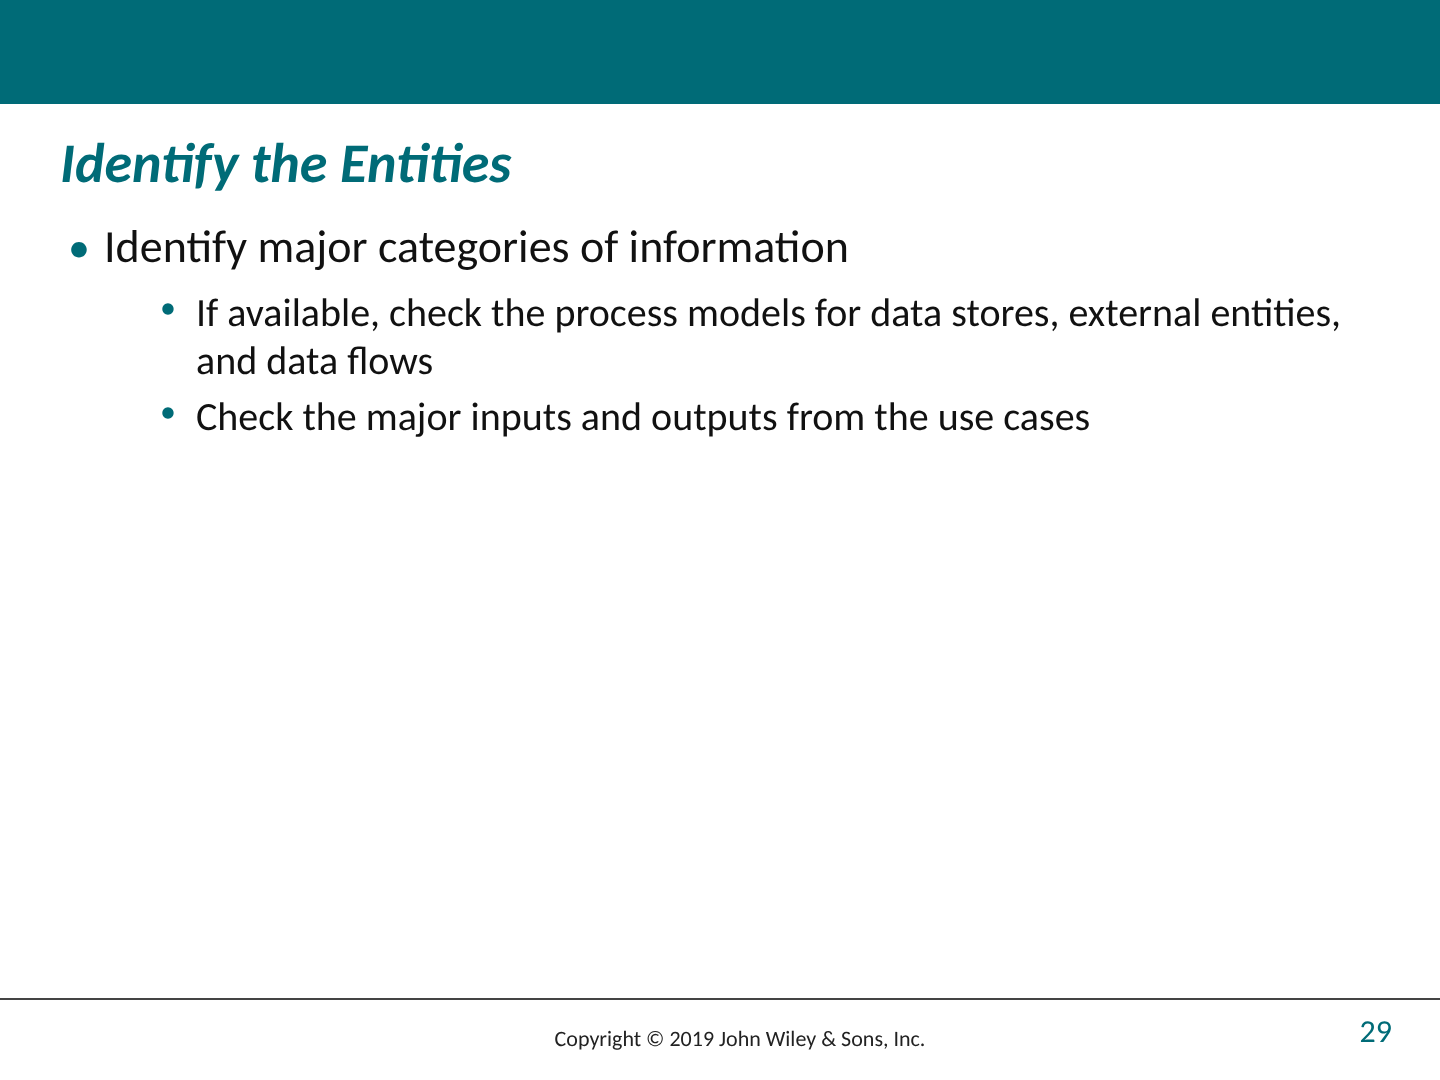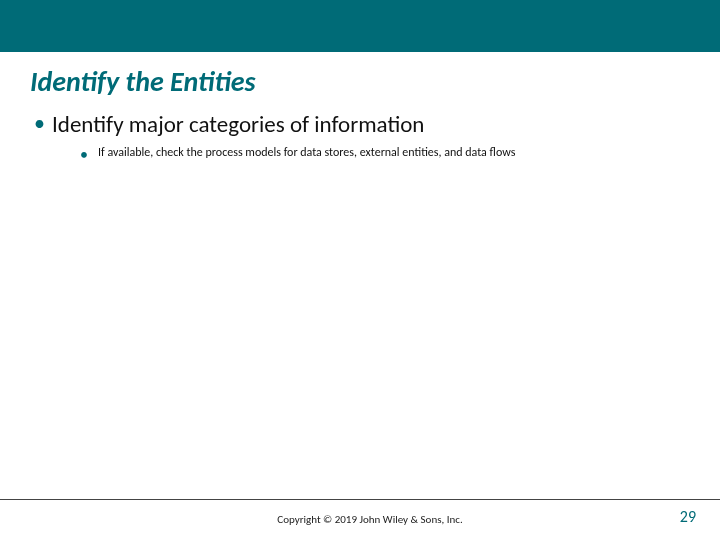--- a/index.html
+++ b/index.html
@@ -55,21 +55,21 @@
     line-height: 1.2;
   }
   ul.level2 {
     list-style: none;
     margin: 6px 0 8px 0;
     padding: 0 0 0 28px;
   }
   ul.level2 > li {
     position: relative;
     padding-left: 18px;
-    font-size: 12px;
+    font-size: 20px;
     line-height: 1.2;
     color: #111;
     margin-bottom: 4px;
   }
   ul.level2 > li::before {
     content: "•";
     position: absolute;
     left: 0;
     top: 0;
     color: #006b77;
@@ -111,20 +111,23 @@
   <div class="title">Identify the Entities</div>
 
   <div class="content">
     <ul class="level1">
       <li>
         <span>Identify major categories of information</span>
         <ul class="level2">
           <li>
             <span>If available, check the process models for data stores, external entities, and data flows</span>
           </li>
+          <li>
+            <span>Check the major inputs and outputs from the use cases</span>
+          </li>
         </ul>
       </li>
     </ul>
   </div>
 
   <div class="footer-line"></div>
   <div class="copyright">Copyright © 2019 John Wiley &amp; Sons, Inc.</div>
   <div class="page-number">29</div>
 </div>
 

